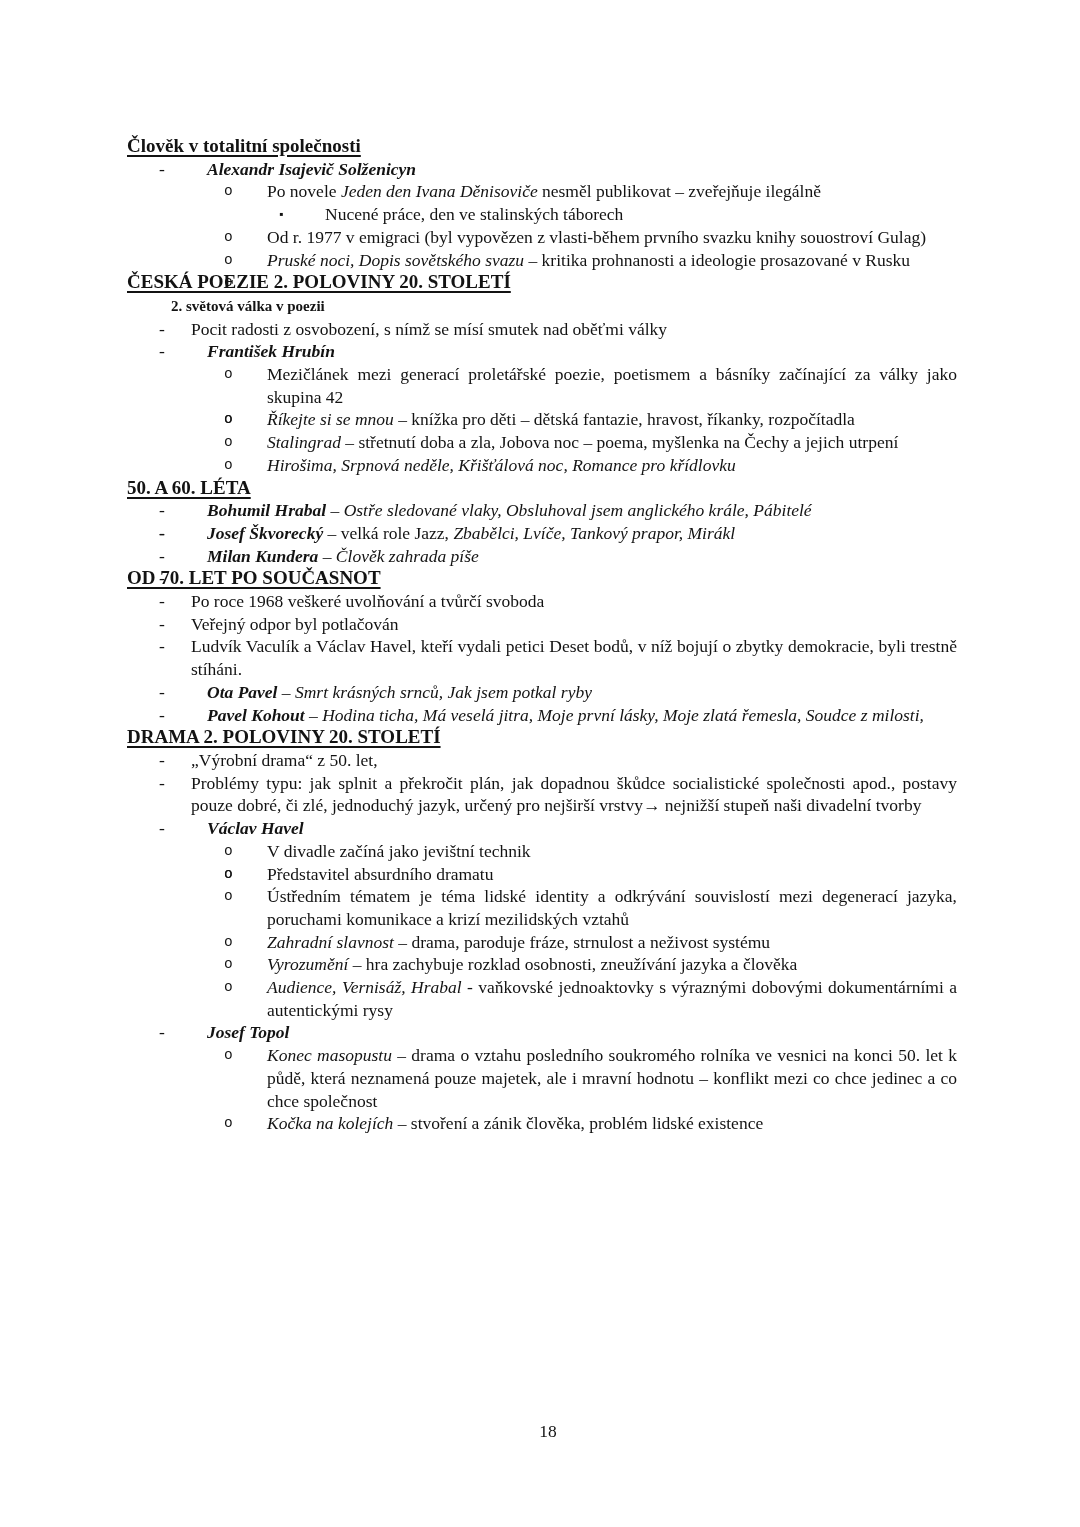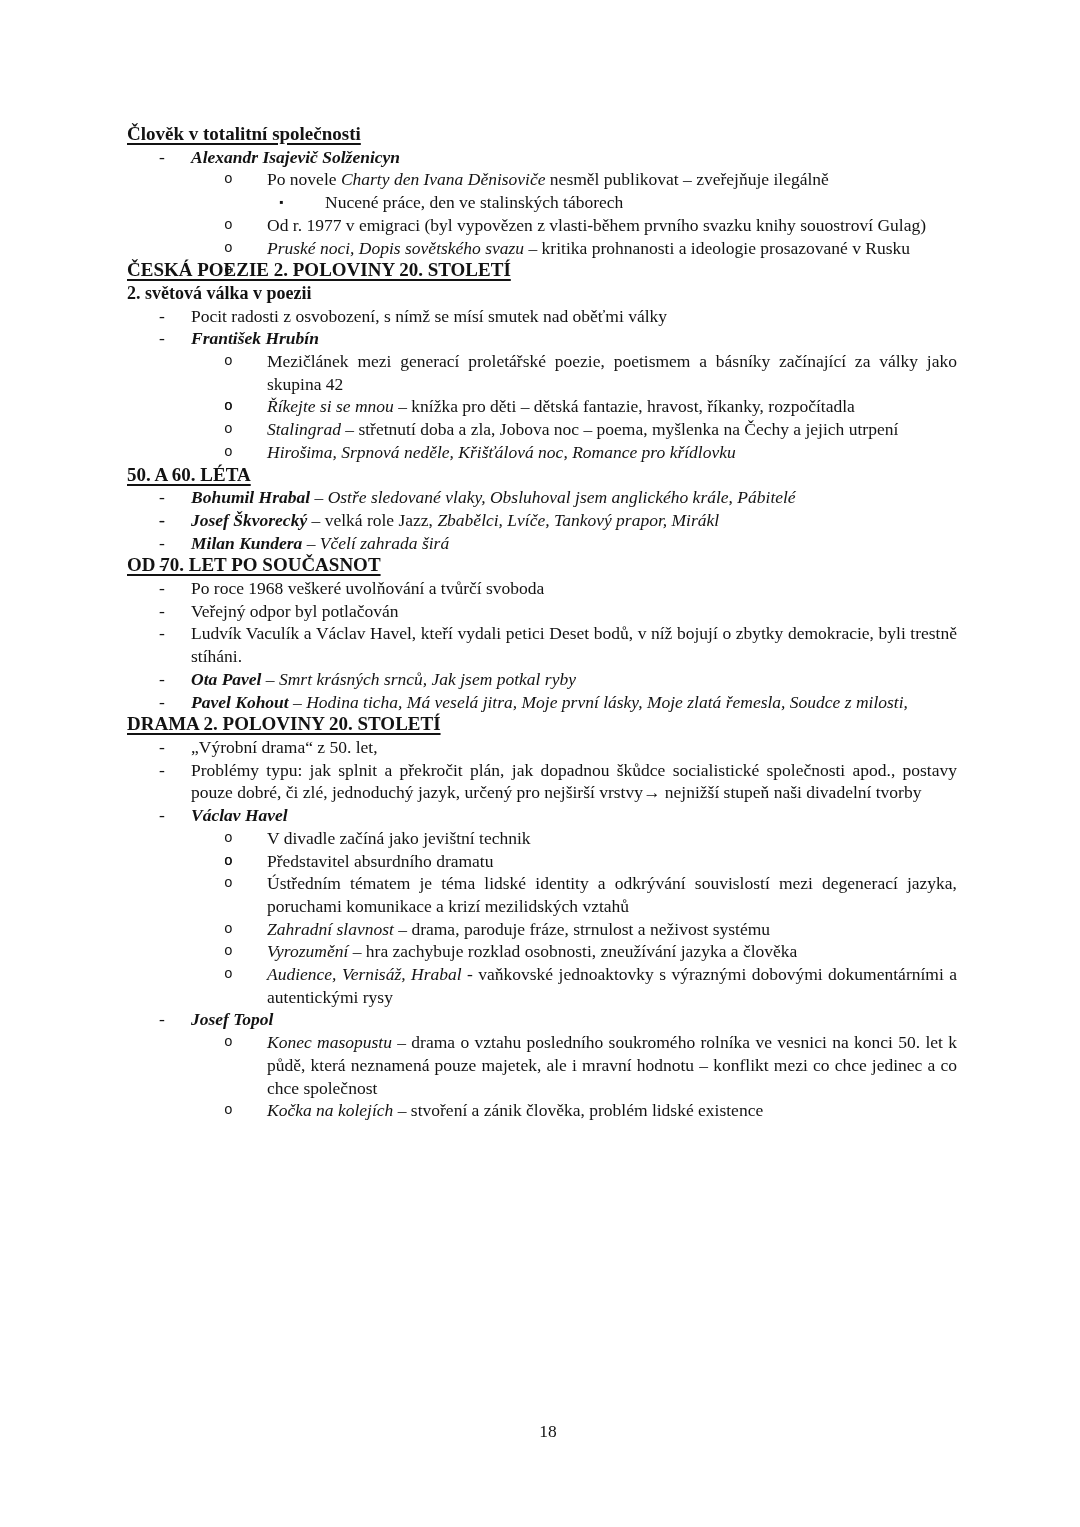--- a/index.html
+++ b/index.html
@@ -12,36 +12,37 @@
     width: 1080px;
     height: 1527px;
     background: #ffffff;
     color: #131313;
     font-family: "Liberation Serif", serif;
     overflow: hidden;
   }
   .content {
     position: absolute;
     left: 127px;
-    top: 123px;
+    top: 135px;
     width: 830px;
     font-size: 17.5px;
     line-height: 22.7px;
   }
   .hblock {
     font-weight: bold;
   }
   .hblock.h1 .htext {
     font-size: 19px;
     text-decoration: underline;
     text-decoration-thickness: 2px;
     text-underline-offset: 3px;
   }
   .hblock.h2 .htext {
-    font-size: 18px;
+    font-size: 15px;
+    margin-left: 44px;
   }
   .li {
     position: relative;
     text-align: justify;
   }
   .li .marker {
     position: absolute;
     top: 0;
   }
   .li1 { padding-left: 64px; }
@@ -53,56 +54,56 @@
   .m-li2 {
     font-family: "Liberation Mono", monospace;
     font-size: 14.5px;
   }
   .m-li3 {
     font-size: 12px;
     top: 1px;
   }
   .s-r { font-style: normal; font-weight: normal; }
   .s-i { font-style: italic; }
-  .s-bi { font-weight: bold; font-style: italic; }
+  .s-bi { font-weight: bold; font-style: italic; margin-left: 16px; }
   .page-number {
     position: absolute;
     top: 1421px;
     left: 8px;
     width: 1080px;
     text-align: center;
     font-size: 17.5px;
   }
 </style>
 </head>
 <body>
 
 <div class="page">
   <div class="content">
       <div class="hblock h1"><span class="htext">Člověk v totalitní společnosti</span></div>
       <div class="li li1"><span class="marker m-li1">-</span><span class="li-body"><span class="s-bi">Alexandr Isajevič Solženicyn</span></span></div>
-      <div class="li li2"><span class="marker m-li2">o</span><span class="li-body"><span class="s-r">Po novele </span><span class="s-i">Charty den Ivana Děnisoviče</span><span class="s-r"> nesměl publikovat – zveřejňuje ilegálně</span></span></div>
+      <div class="li li2"><span class="marker m-li2">o</span><span class="li-body"><span class="s-r">Po novele </span><span class="s-i">Jeden den Ivana Děnisoviče</span><span class="s-r"> nesměl publikovat – zveřejňuje ilegálně</span></span></div>
       <div class="li li3"><span class="marker m-li3">▪</span><span class="li-body"><span class="s-r">Nucené práce, den ve stalinských táborech</span></span></div>
       <div class="li li2"><span class="marker m-li2">o</span><span class="li-body"><span class="s-r">Od r. 1977 v emigraci (byl vypovězen z vlasti-během prvního svazku knihy souostroví Gulag)</span></span></div>
       <div class="li li2"><span class="marker m-li2">o</span><span class="li-body"><span class="s-i">Pruské noci, Dopis sovětského svazu</span><span class="s-r"> – kritika prohnanosti a ideologie prosazované v Rusku</span></span></div>
       <div class="li li2"><span class="marker m-li2">o</span></div>
       <div class="hblock h1"><span class="htext">ČESKÁ POEZIE 2. POLOVINY 20. STOLETÍ</span></div>
       <div class="hblock h2"><span class="htext">2. světová válka v poezii</span></div>
       <div class="li li1"><span class="marker m-li1">-</span><span class="li-body"><span class="s-r">Pocit radosti z osvobození, s nímž se mísí smutek nad oběťmi války</span></span></div>
       <div class="li li1"><span class="marker m-li1">-</span><span class="li-body"><span class="s-bi">František Hrubín</span></span></div>
       <div class="li li2"><span class="marker m-li2">o</span><span class="li-body"><span class="s-r">Mezičlánek mezi generací proletářské poezie, poetismem a básníky začínající za války jako skupina 42</span></span></div>
       <div class="li li2"><span class="marker m-li2">o</span></div>
       <div class="li li2"><span class="marker m-li2">o</span><span class="li-body"><span class="s-i">Říkejte si se mnou</span><span class="s-r"> – knížka pro děti – dětská fantazie, hravost, říkanky, rozpočítadla</span></span></div>
       <div class="li li2"><span class="marker m-li2">o</span><span class="li-body"><span class="s-i">Stalingrad</span><span class="s-r"> – střetnutí doba a zla, Jobova noc – poema, myšlenka na Čechy a jejich utrpení</span></span></div>
       <div class="li li2"><span class="marker m-li2">o</span><span class="li-body"><span class="s-i">Hirošima, Srpnová neděle, Křišťálová noc, Romance pro křídlovku</span></span></div>
       <div class="hblock h1"><span class="htext">50. A 60. LÉTA</span></div>
       <div class="li li1"><span class="marker m-li1">-</span><span class="li-body"><span class="s-bi">Bohumil Hrabal</span><span class="s-r"> – </span><span class="s-i">Ostře sledované vlaky, Obsluhoval jsem anglického krále, Pábitelé</span></span></div>
       <div class="li li1"><span class="marker m-li1">-</span></div>
       <div class="li li1"><span class="marker m-li1">-</span><span class="li-body"><span class="s-bi">Josef Škvorecký</span><span class="s-r"> – velká role Jazz, </span><span class="s-i">Zbabělci, Lvíče, Tankový prapor, Mirákl</span></span></div>
-      <div class="li li1"><span class="marker m-li1">-</span><span class="li-body"><span class="s-bi">Milan Kundera</span><span class="s-r"> – </span><span class="s-i">Včelí zahrada širá</span></span></div>
+      <div class="li li1"><span class="marker m-li1">-</span><span class="li-body"><span class="s-bi">Milan Kundera</span><span class="s-r"> – </span><span class="s-i">Člověk zahrada píše</span></span></div>
       <div class="li li1"><span class="marker m-li1">-</span></div>
       <div class="hblock h1"><span class="htext">OD 70. LET PO SOUČASNOT</span></div>
       <div class="li li1"><span class="marker m-li1">-</span><span class="li-body"><span class="s-r">Po roce 1968 veškeré uvolňování a tvůrčí svoboda</span></span></div>
       <div class="li li1"><span class="marker m-li1">-</span><span class="li-body"><span class="s-r">Veřejný odpor byl potlačován</span></span></div>
       <div class="li li1"><span class="marker m-li1">-</span><span class="li-body"><span class="s-r">Ludvík Vaculík a Václav Havel, kteří vydali petici Deset bodů, v níž bojují o zbytky demokracie, byli trestně stíháni.</span></span></div>
       <div class="li li1"><span class="marker m-li1">-</span><span class="li-body"><span class="s-bi">Ota Pavel</span><span class="s-r"> – </span><span class="s-i">Smrt krásných srnců, Jak jsem potkal ryby</span></span></div>
       <div class="li li1"><span class="marker m-li1">-</span><span class="li-body"><span class="s-bi">Pavel Kohout</span><span class="s-r"> – </span><span class="s-i">Hodina ticha, Má veselá jitra, Moje první lásky, Moje zlatá řemesla, Soudce z milosti,</span></span></div>
       <div class="hblock h1"><span class="htext">DRAMA 2. POLOVINY 20. STOLETÍ</span></div>
       <div class="li li1"><span class="marker m-li1">-</span><span class="li-body"><span class="s-r">„Výrobní drama“ z 50. let,</span></span></div>
       <div class="li li1"><span class="marker m-li1">-</span><span class="li-body"><span class="s-r">Problémy typu: jak splnit a překročit plán, jak dopadnou škůdce socialistické společnosti apod., postavy pouze dobré, či zlé, jednoduchý jazyk, určený pro nejširší vrstvy→ nejnižší stupeň naši divadelní tvorby</span></span></div>

